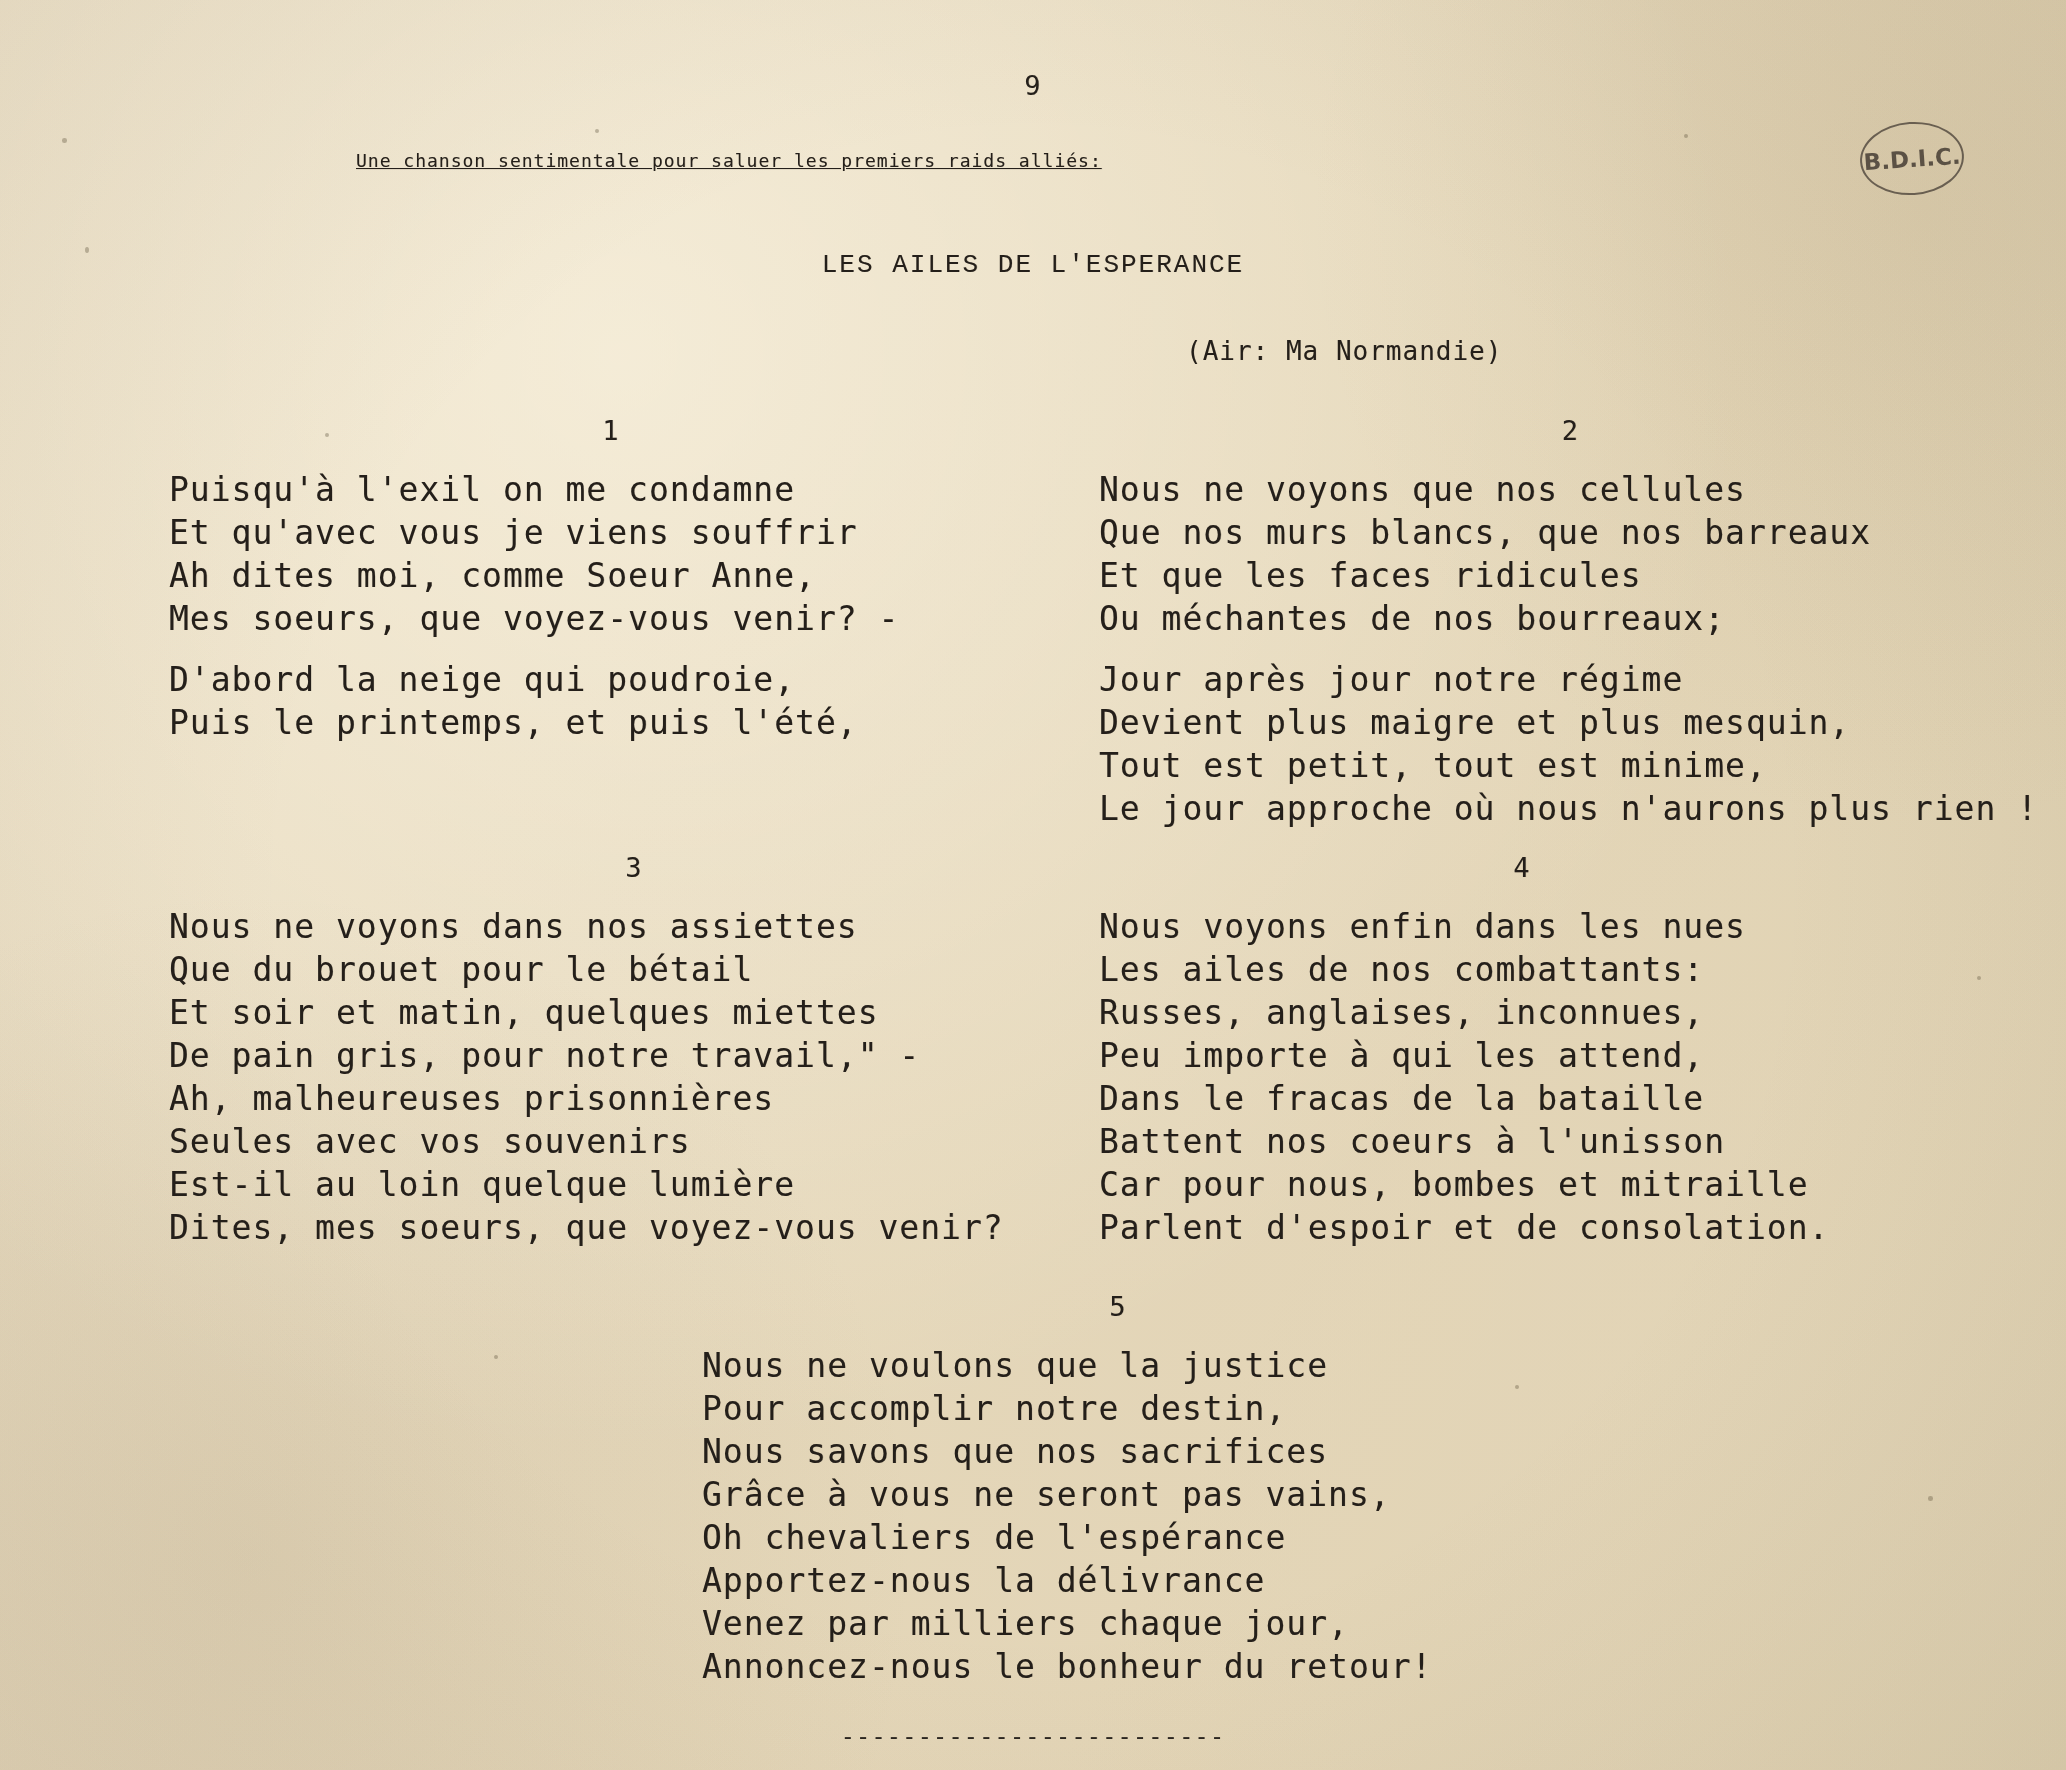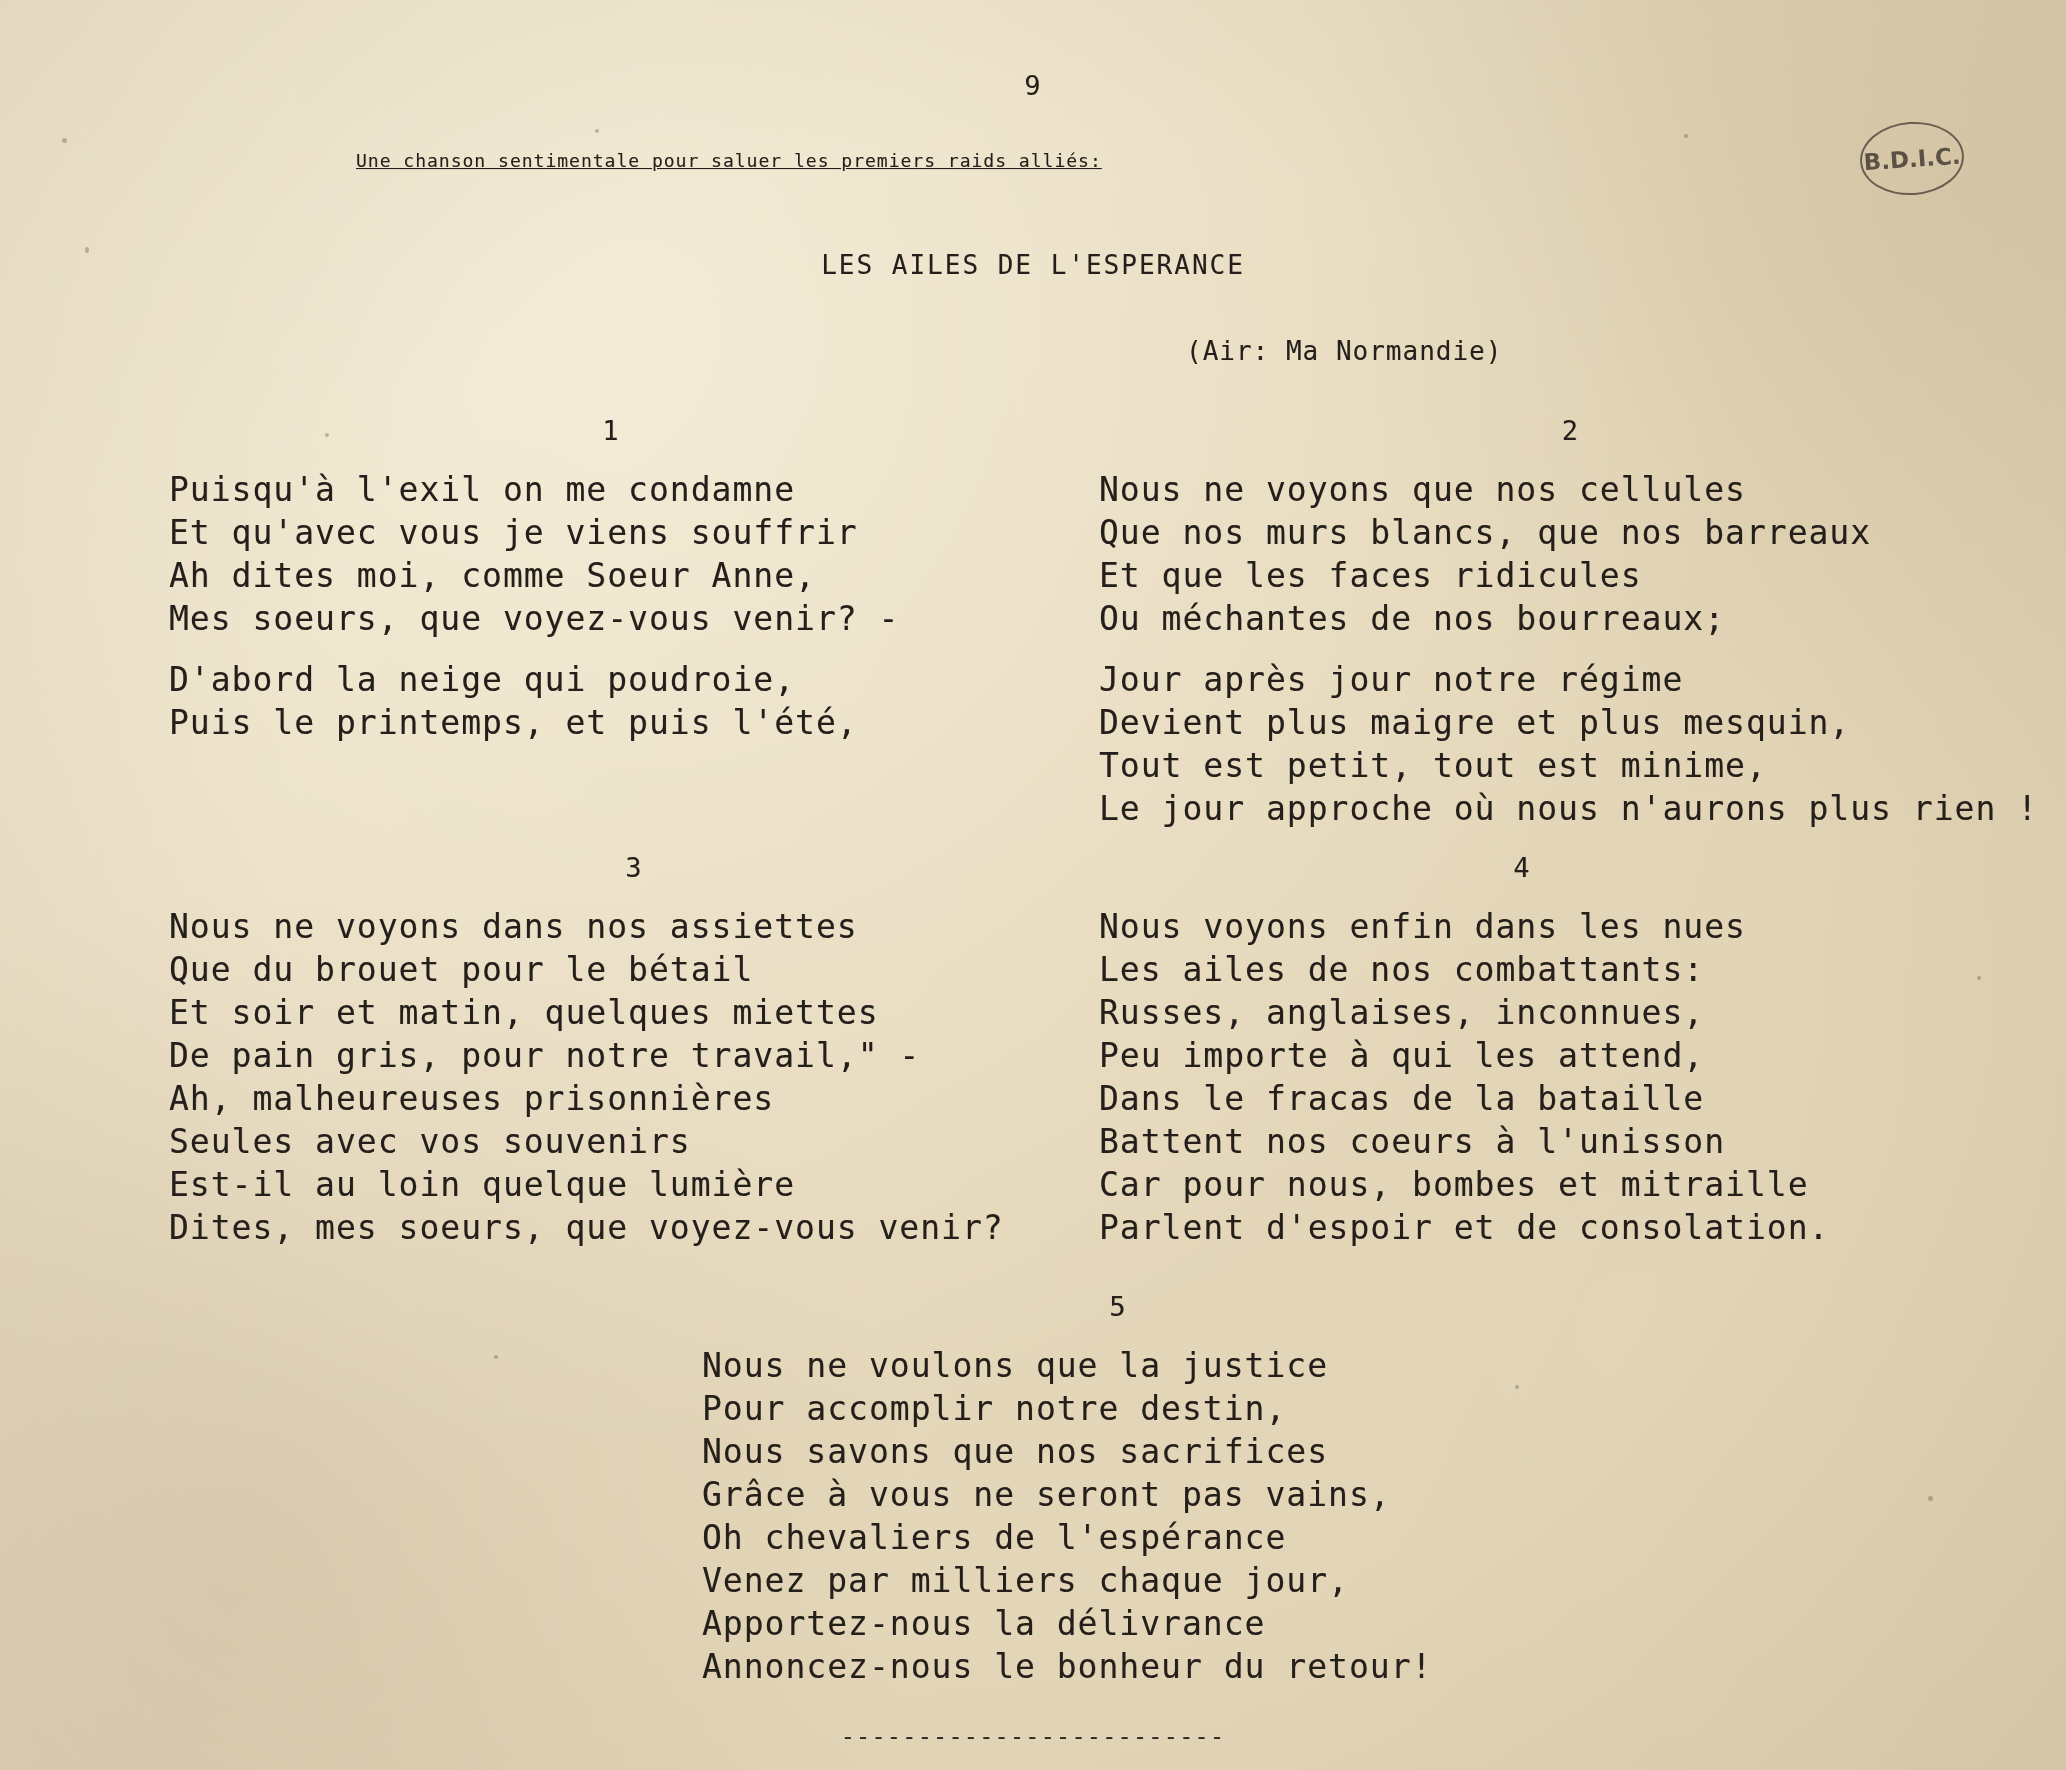--- a/index.html
+++ b/index.html
@@ -65,20 +65,21 @@
   }
 
   .song-title {
     position: absolute;
     top: 250px;
     left: 0;
     width: 100%;
     text-align: center;
     font-size: 26px;
     letter-spacing: 2px;
+    font-family: Liberation Mono, monospace;
   }
 
   .air-line {
     position: absolute;
     top: 336px;
     left: 1186px;
     font-size: 26px;
     text-align: center;
   }
 
@@ -223,22 +224,22 @@
     <div class="tw line">Parlent d'espoir et de consolation.</div>
   </div>
 
   <div class="stanza" id="stanza-5">
     <div class="tw stanza-num">5</div>
     <div class="tw line">Nous ne voulons que la justice</div>
     <div class="tw line">Pour accomplir notre destin,</div>
     <div class="tw line">Nous savons que nos sacrifices</div>
     <div class="tw line">Grâce à vous ne seront pas vains,</div>
     <div class="tw line">Oh chevaliers de l'espérance</div>
+    <div class="tw line">Apportez-nous la délivrance</div>
     <div class="tw line">Venez par milliers chaque jour,</div>
-    <div class="tw line">Apportez-nous la délivrance</div>
     <div class="tw line">Annoncez-nous le bonheur du retour!</div>
   </div>
 
   <div class="stamp">
     <div class="ellipse"></div>
     <div class="stamp-text">B.D.I.C.</div>
   </div>
 
   <div class="tw footer-rule">-------------------------</div>
 

